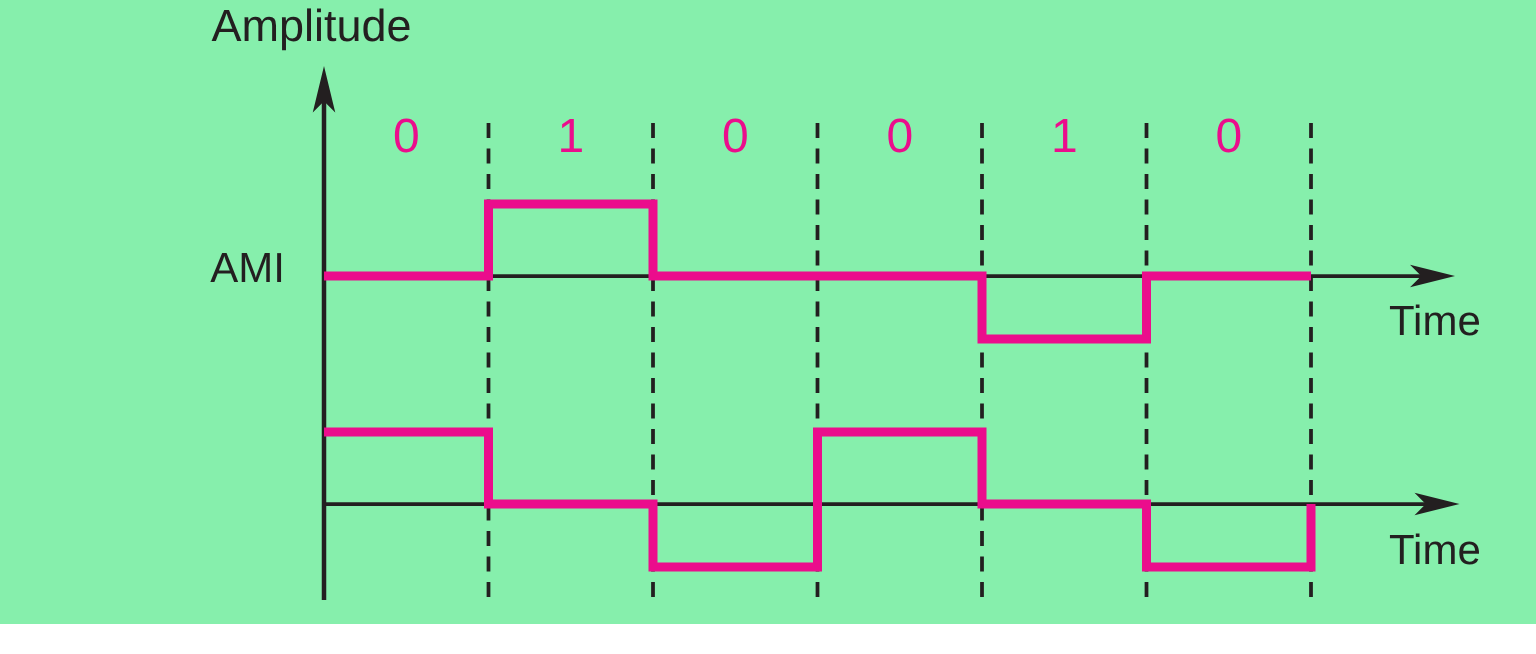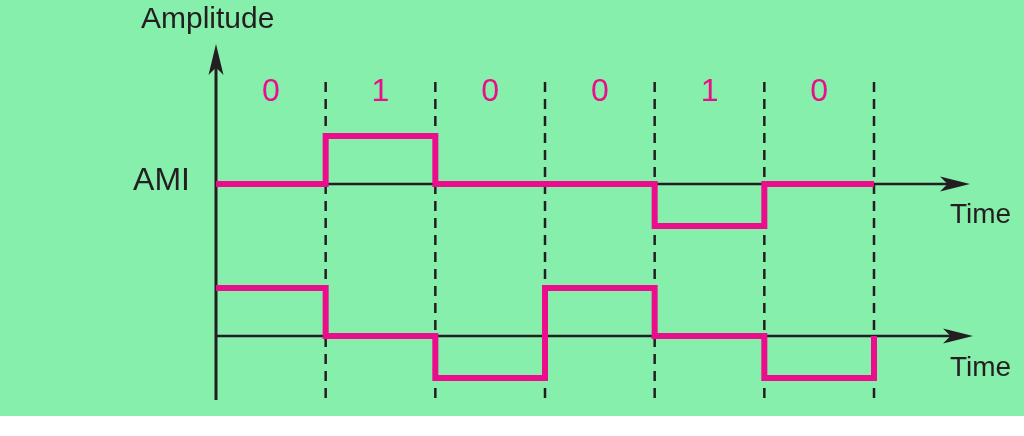--- a/index.html
+++ b/index.html
@@ -29,38 +29,38 @@
     color: var(--ink);
     white-space: nowrap;
   }
   .amplitude-label {
     left: 141px;
     top: 0px;
     font-size: 30px;
     line-height: 36px;
   }
   .row-label {
-    font-size: 32px;
+    font-size: 28px;
     line-height: 30px;
     text-align: right;
   }
   .ami-label {
     left: 96px;
     top: 164px;
     width: 94px;
   }
   .pseudo-label {
     left: 4px;
     top: 320px;
     width: 203px;
   }
   .time-label {
     font-size: 28px;
     line-height: 30px;
-    left: 950px;
+    left: 926px;
   }
   .time-ami { top: 199px; }
   .time-pseudo { top: 352px; }
   .bits-row {
     position: absolute;
     left: 216px;
     top: 70px;
     width: 658px;
     height: 40px;
     display: flex;

